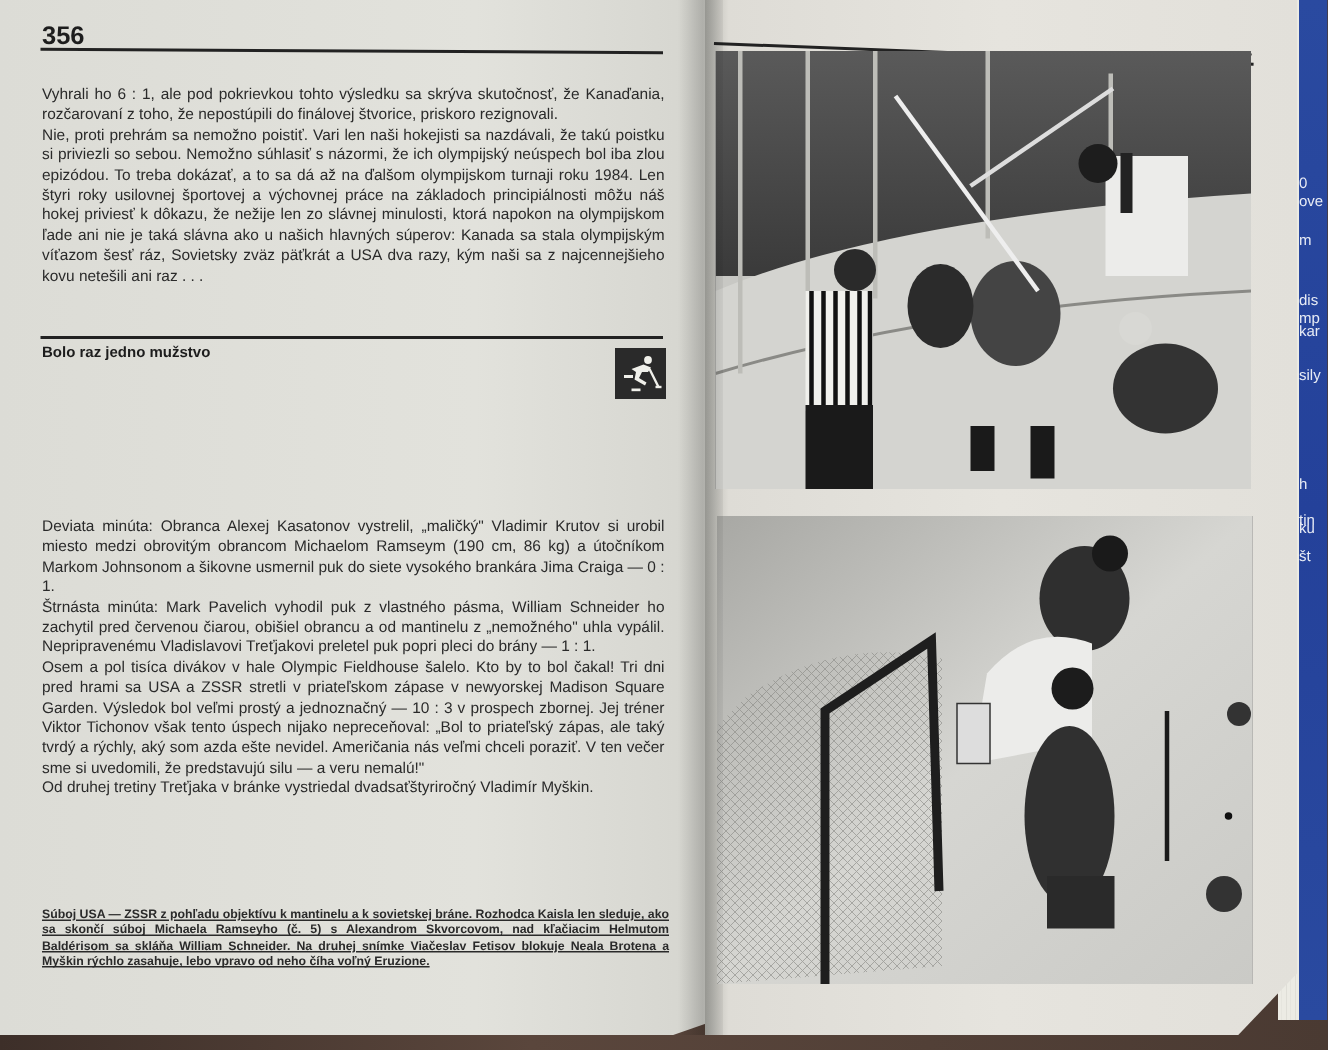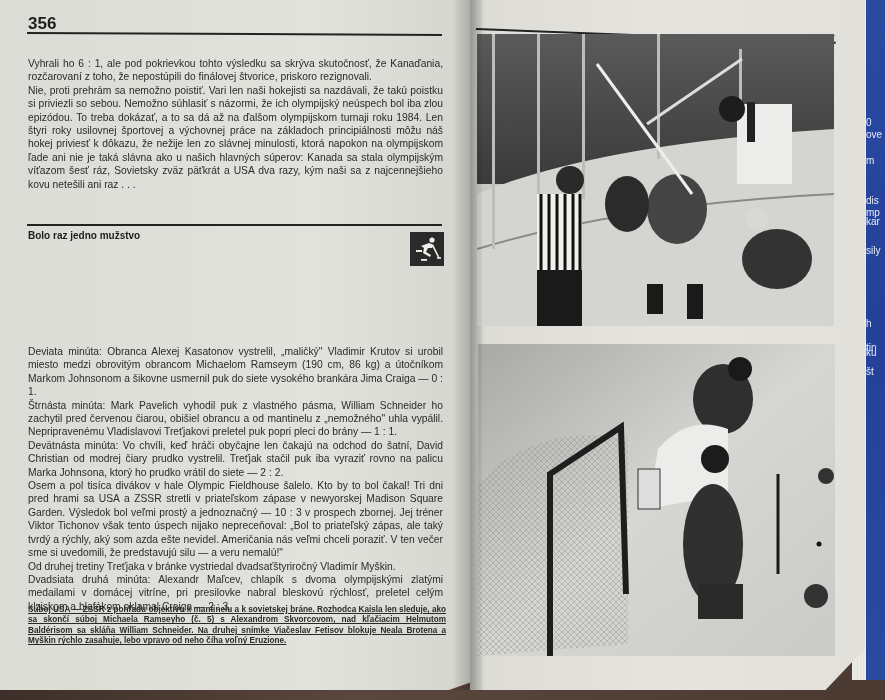--- a/index.html
+++ b/index.html
@@ -136,24 +136,22 @@
       <path d="M23 14 L29 26" stroke="#f0f0ea" stroke-width="1.6"></path>
       <path d="M27 26 L31 26" stroke="#f0f0ea" stroke-width="1.6"></path>
       <rect x="6" y="18" width="6" height="2" fill="#f0f0ea"></rect>
       <rect x="11" y="27" width="6" height="1.8" fill="#f0f0ea"></rect>
     </svg>
   </div>
 
   <div class="body-text match">
     <p>Deviata minúta: Obranca Alexej Kasatonov vystrelil, „maličký" Vladimir Krutov si urobil miesto medzi obrovitým obrancom Michaelom Ramseym (190 cm, 86 kg) a útočníkom Markom Johnsonom a šikovne usmernil puk do siete vysokého brankára Jima Craiga — 0 : 1.</p>
     <p>Štrnásta minúta: Mark Pavelich vyhodil puk z vlastného pásma, William Schneider ho zachytil pred červenou čiarou, obišiel obrancu a od mantinelu z „nemožného" uhla vypálil. Nepripravenému Vladislavovi Treťjakovi preletel puk popri pleci do brány — 1 : 1.</p>
-    <p>Devätnásta minúta: Vo chvíli, keď hráči obyčajne len čakajú na odchod do šatní, David Christian od modrej čiary prudko vystrelil. Treťjak stačil puk iba vyraziť rovno na palicu Marka Johnsona, ktorý ho prudko vrátil do siete — 2 : 2.</p>
     <p>Osem a pol tisíca divákov v hale Olympic Fieldhouse šalelo. Kto by to bol čakal! Tri dni pred hrami sa USA a ZSSR stretli v priateľskom zápase v newyorskej Madison Square Garden. Výsledok bol veľmi prostý a jednoznačný — 10 : 3 v prospech zbornej. Jej tréner Viktor Tichonov však tento úspech nijako nepreceňoval: „Bol to priateľský zápas, ale taký tvrdý a rýchly, aký som azda ešte nevidel. Američania nás veľmi chceli poraziť. V ten večer sme si uvedomili, že predstavujú silu — a veru nemalú!"</p>
     <p>Od druhej tretiny Treťjaka v bránke vystriedal dvadsaťštyriročný Vladimír Myškin.</p>
-    <p>Dvadsiata druhá minúta: Alexandr Maľcev, chlapík s dvoma olympijskými zlatými medailami v domácej vitríne, pri presilovke nabral bleskovú rýchlosť, preletel celým klziskom a blafákom oklamal Craiga — 2 : 3.</p>
   </div>
 
   <div class="caption">Súboj USA — ZSSR z pohľadu objektívu k mantinelu a k sovietskej bráne. Rozhodca Kaisla len sleduje, ako sa skončí súboj Michaela Ramseyho (č. 5) s Alexandrom Skvorcovom, nad kľačiacim Helmutom Baldérisom sa skláňa William Schneider. Na druhej snímke Viačeslav Fetisov blokuje Neala Brotena a Myškin rýchlo zasahuje, lebo vpravo od neho číha voľný Eruzione.</div>
 </div>
 
 <div class="right-page"></div>
 <div class="rule top-right"></div>
 <div class="page-num-right">357</div>
 
 <div class="photo photo-1">

